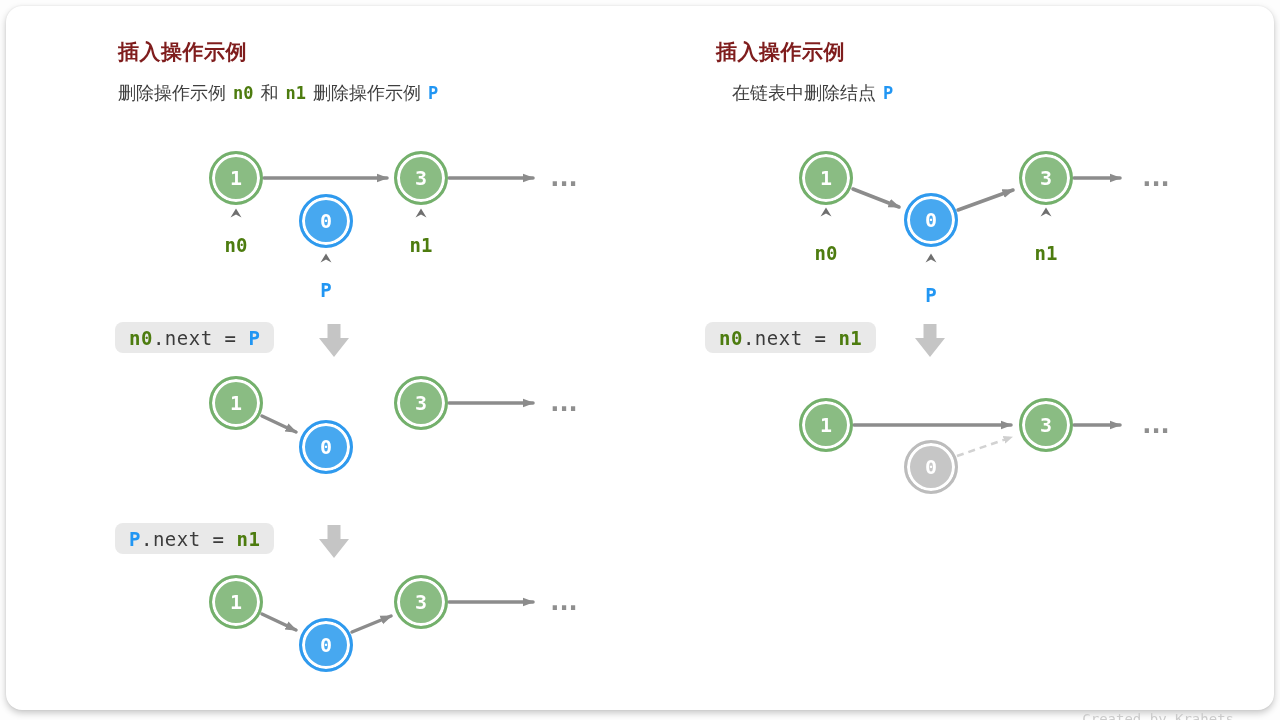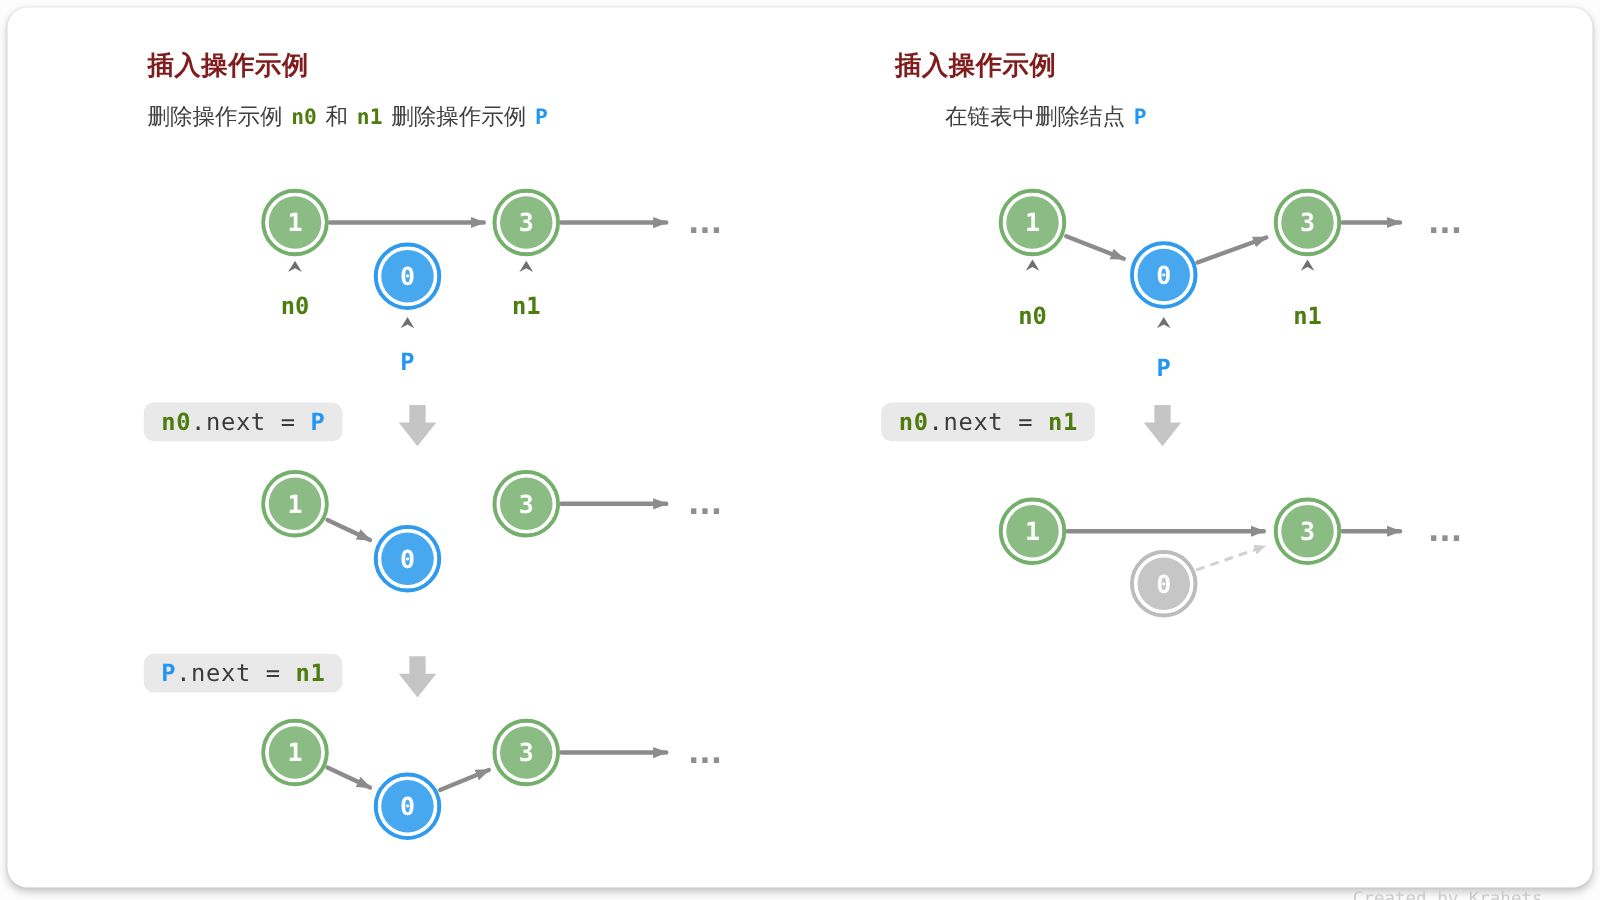--- a/index.html
+++ b/index.html
@@ -106,21 +106,21 @@
   <div class="dots" style="left:549px; top:391px;">...</div>
 
   <div class="codebox" style="left:115px; top:523px;"><span class="blue-txt">P</span><span class="mid">.next = </span><span class="green-txt">n1</span></div>
 
   <div class="node green" style="left:209px; top:575px;">1</div>
   <div class="node green" style="left:394px; top:575px;">3</div>
   <div class="node blue" style="left:299px; top:618px;">0</div>
   <div class="dots" style="left:549px; top:590px;">...</div>
 
   <div class="panel-title" style="left:716px; top:38px;">插入操作示例</div>
-  <div class="panel-sub" style="left:756px; top:81px;"><span>在链表中删除结点</span><span class="mono blue-txt">P</span></div>
+  <div class="panel-sub" style="left:732px; top:81px;"><span>在链表中删除结点</span><span class="mono blue-txt">P</span></div>
 
   <div class="node green" style="left:799px; top:151px;">1</div>
   <div class="node green" style="left:1019px; top:151px;">3</div>
   <div class="node blue" style="left:904px; top:193px;">0</div>
   <div class="dots" style="left:1141px; top:166px;">...</div>
   <div class="plabel green-txt" style="left:826px; top:242px;">n0</div>
   <div class="plabel green-txt" style="left:1046px; top:242px;">n1</div>
   <div class="plabel blue-txt" style="left:931px; top:284px;">P</div>
 
   <div class="codebox" style="left:705px; top:322px;"><span class="green-txt">n0</span><span class="mid">.next = </span><span class="green-txt">n1</span></div>

